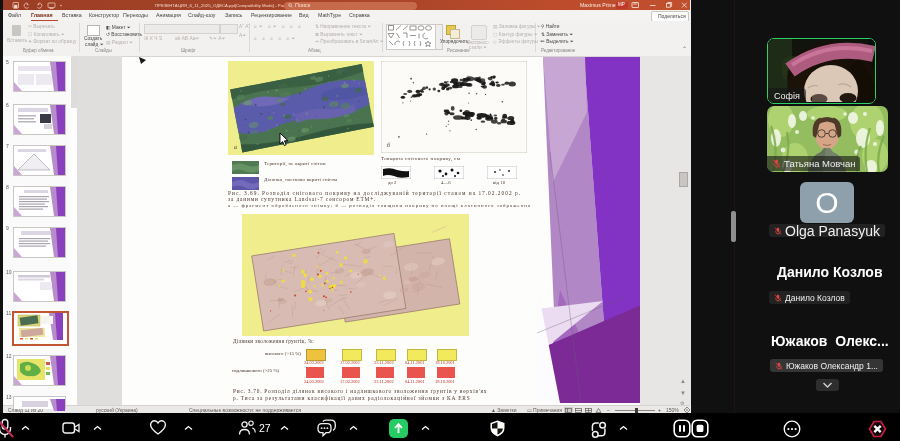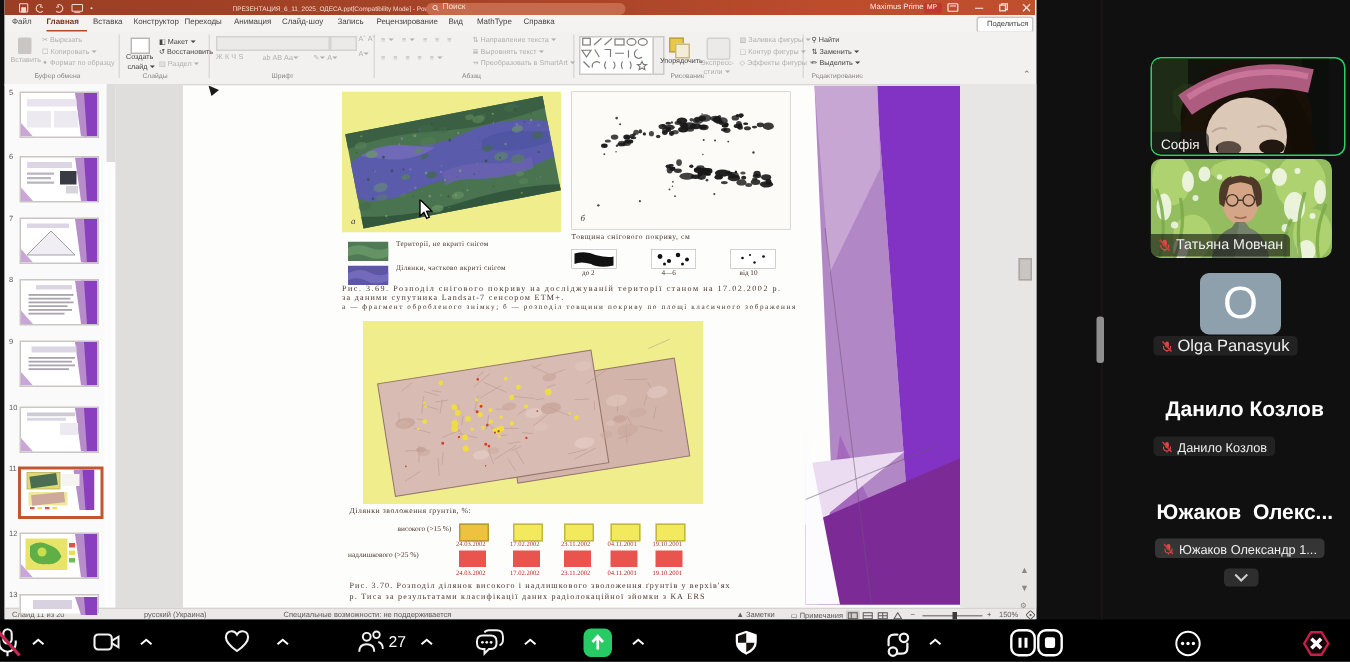--- a/index.html
+++ b/index.html
@@ -792,21 +792,21 @@
     <div id="vscroll">
         <div class="vthumb"></div>
       </div>
   </div>
   <div id="rightpanel">
 
     <div class="abs" style="left:734px;top:0;width:1px;height:413px;background:#1f1416;"></div>
 
     <div class="abs" style="left:731px;top:211px;width:5px;height:31px;background:#8f8f8f;border-radius:2px;"></div>
 
-    <div class="abs" style="left:767px;top:38px;width:130px;height:66px;border-radius:7px;border:1.6px solid #2bd162;overflow:hidden;box-sizing:border-box;">
+    <div class="abs" style="left:767px;top:38px;width:109px;height:66px;border-radius:7px;border:1.6px solid #2bd162;overflow:hidden;box-sizing:border-box;">
       <svg width="118" height="63" viewBox="0 0 118 63">
         <rect width="118" height="63" fill="#10140d"></rect>
         <rect width="24" height="63" fill="#1d2b17"></rect>
         <path d="M14 22 q8 -8 14 -4 l-2 30 q-8 -4 -12 -12 Z" fill="#263818" opacity="0.6"></path>
         <rect x="100" width="18" height="63" fill="#0b0e0a"></rect>
         <ellipse cx="63" cy="40" rx="44" ry="38" fill="#181008"></ellipse>
         <ellipse cx="63" cy="52" rx="27" ry="26" fill="#dcc8b6"></ellipse>
         <path d="M18 63 Q18 34 36 20 L44 28 Q34 42 33 63 Z" fill="#1b1208"></path>
         <path d="M108 63 Q108 36 90 20 L82 28 Q92 42 93 63 Z" fill="#140d05"></path>
         <path d="M22 31 Q60 4 106 15" stroke="#ad5c80" stroke-width="16" fill="none"></path>
@@ -875,21 +875,21 @@
             <rect x="4.1" y="1" width="3.8" height="6" rx="1.9" fill="#e04848"></rect>
             <path d="M2.5 5.5 v1 a3.5 3.5 0 0 0 7 0 v-1" stroke="#e04848" stroke-width="1.1" fill="none"></path>
             <line x1="6" y1="10" x2="6" y2="11.6" stroke="#e04848" stroke-width="1.1"></line>
             <line x1="1.5" y1="1" x2="10.5" y2="11" stroke="#d83a3a" stroke-width="1.4"></line>
           </svg>
         Татьяна Мовчан</div>
     </div>
 
     <div class="abs" style="left:800px;top:182px;width:54px;height:41px;border-radius:6px;background:#8da0ab;"></div>
     <div class="abs" style="left:800px;top:182px;width:54px;height:41px;color:#fff;font-size:30px;text-align:center;line-height:41px;font-family:'Liberation Sans',sans-serif;">O</div>
-    <div class="vlabel" style="left:769px;top:224px;height:13px;padding:0 5px;font-size:11px;background:rgba(38,38,38,0.85);">
+    <div class="vlabel" style="left:769px;top:224px;height:13px;padding:0 5px;font-size:14px;background:rgba(38,38,38,0.85);">
       <svg width="8" height="8" viewBox="0 0 12 12" style="margin-right:3px;">
           <rect x="4.1" y="1" width="3.8" height="6" rx="1.9" fill="#e04848"></rect>
           <path d="M2.5 5.5 v1 a3.5 3.5 0 0 0 7 0 v-1" stroke="#e04848" stroke-width="1.1" fill="none"></path>
           <line x1="6" y1="10" x2="6" y2="11.6" stroke="#e04848" stroke-width="1.1"></line>
           <line x1="1.5" y1="1" x2="10.5" y2="11" stroke="#d83a3a" stroke-width="1.4"></line>
         </svg>
       Olga Panasyuk</div>
 
     <div class="bigname" style="left:777px;top:264px;font-size:14px;">Данило Козлов</div>
     <div class="vlabel" style="left:769px;top:291px;height:13px;padding:0 5px;font-size:8.5px;background:rgba(38,38,38,0.85);">

